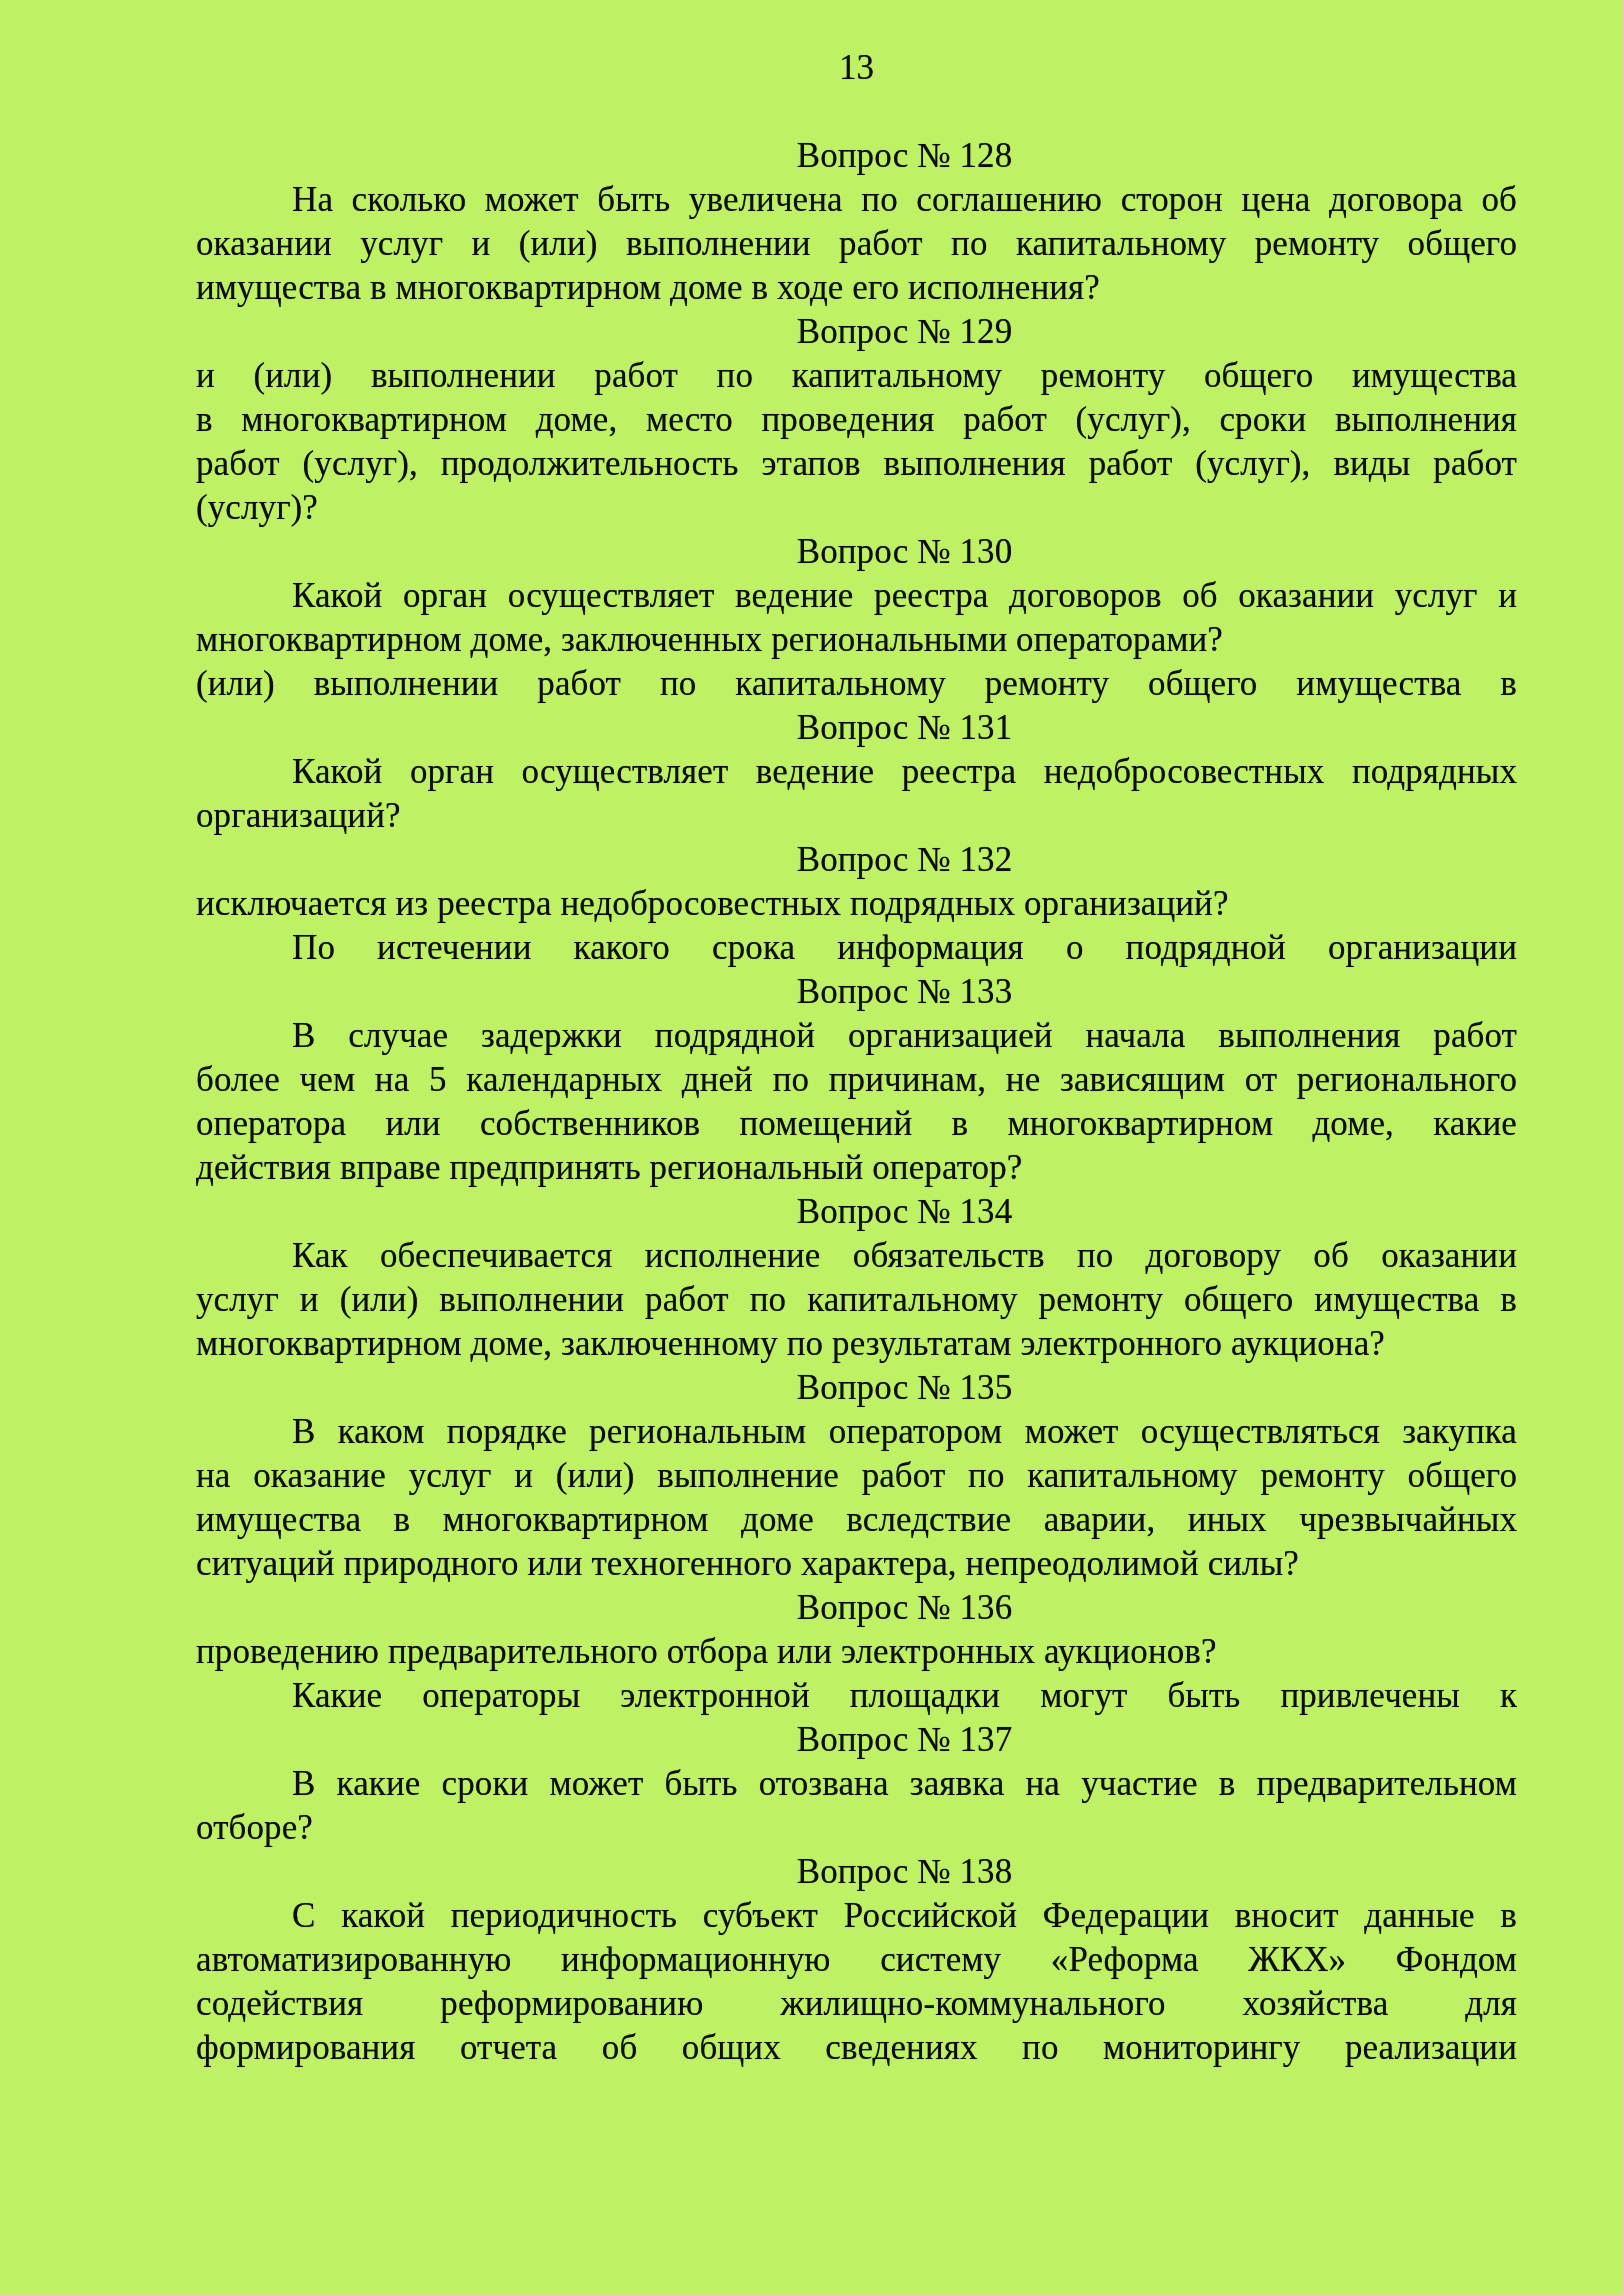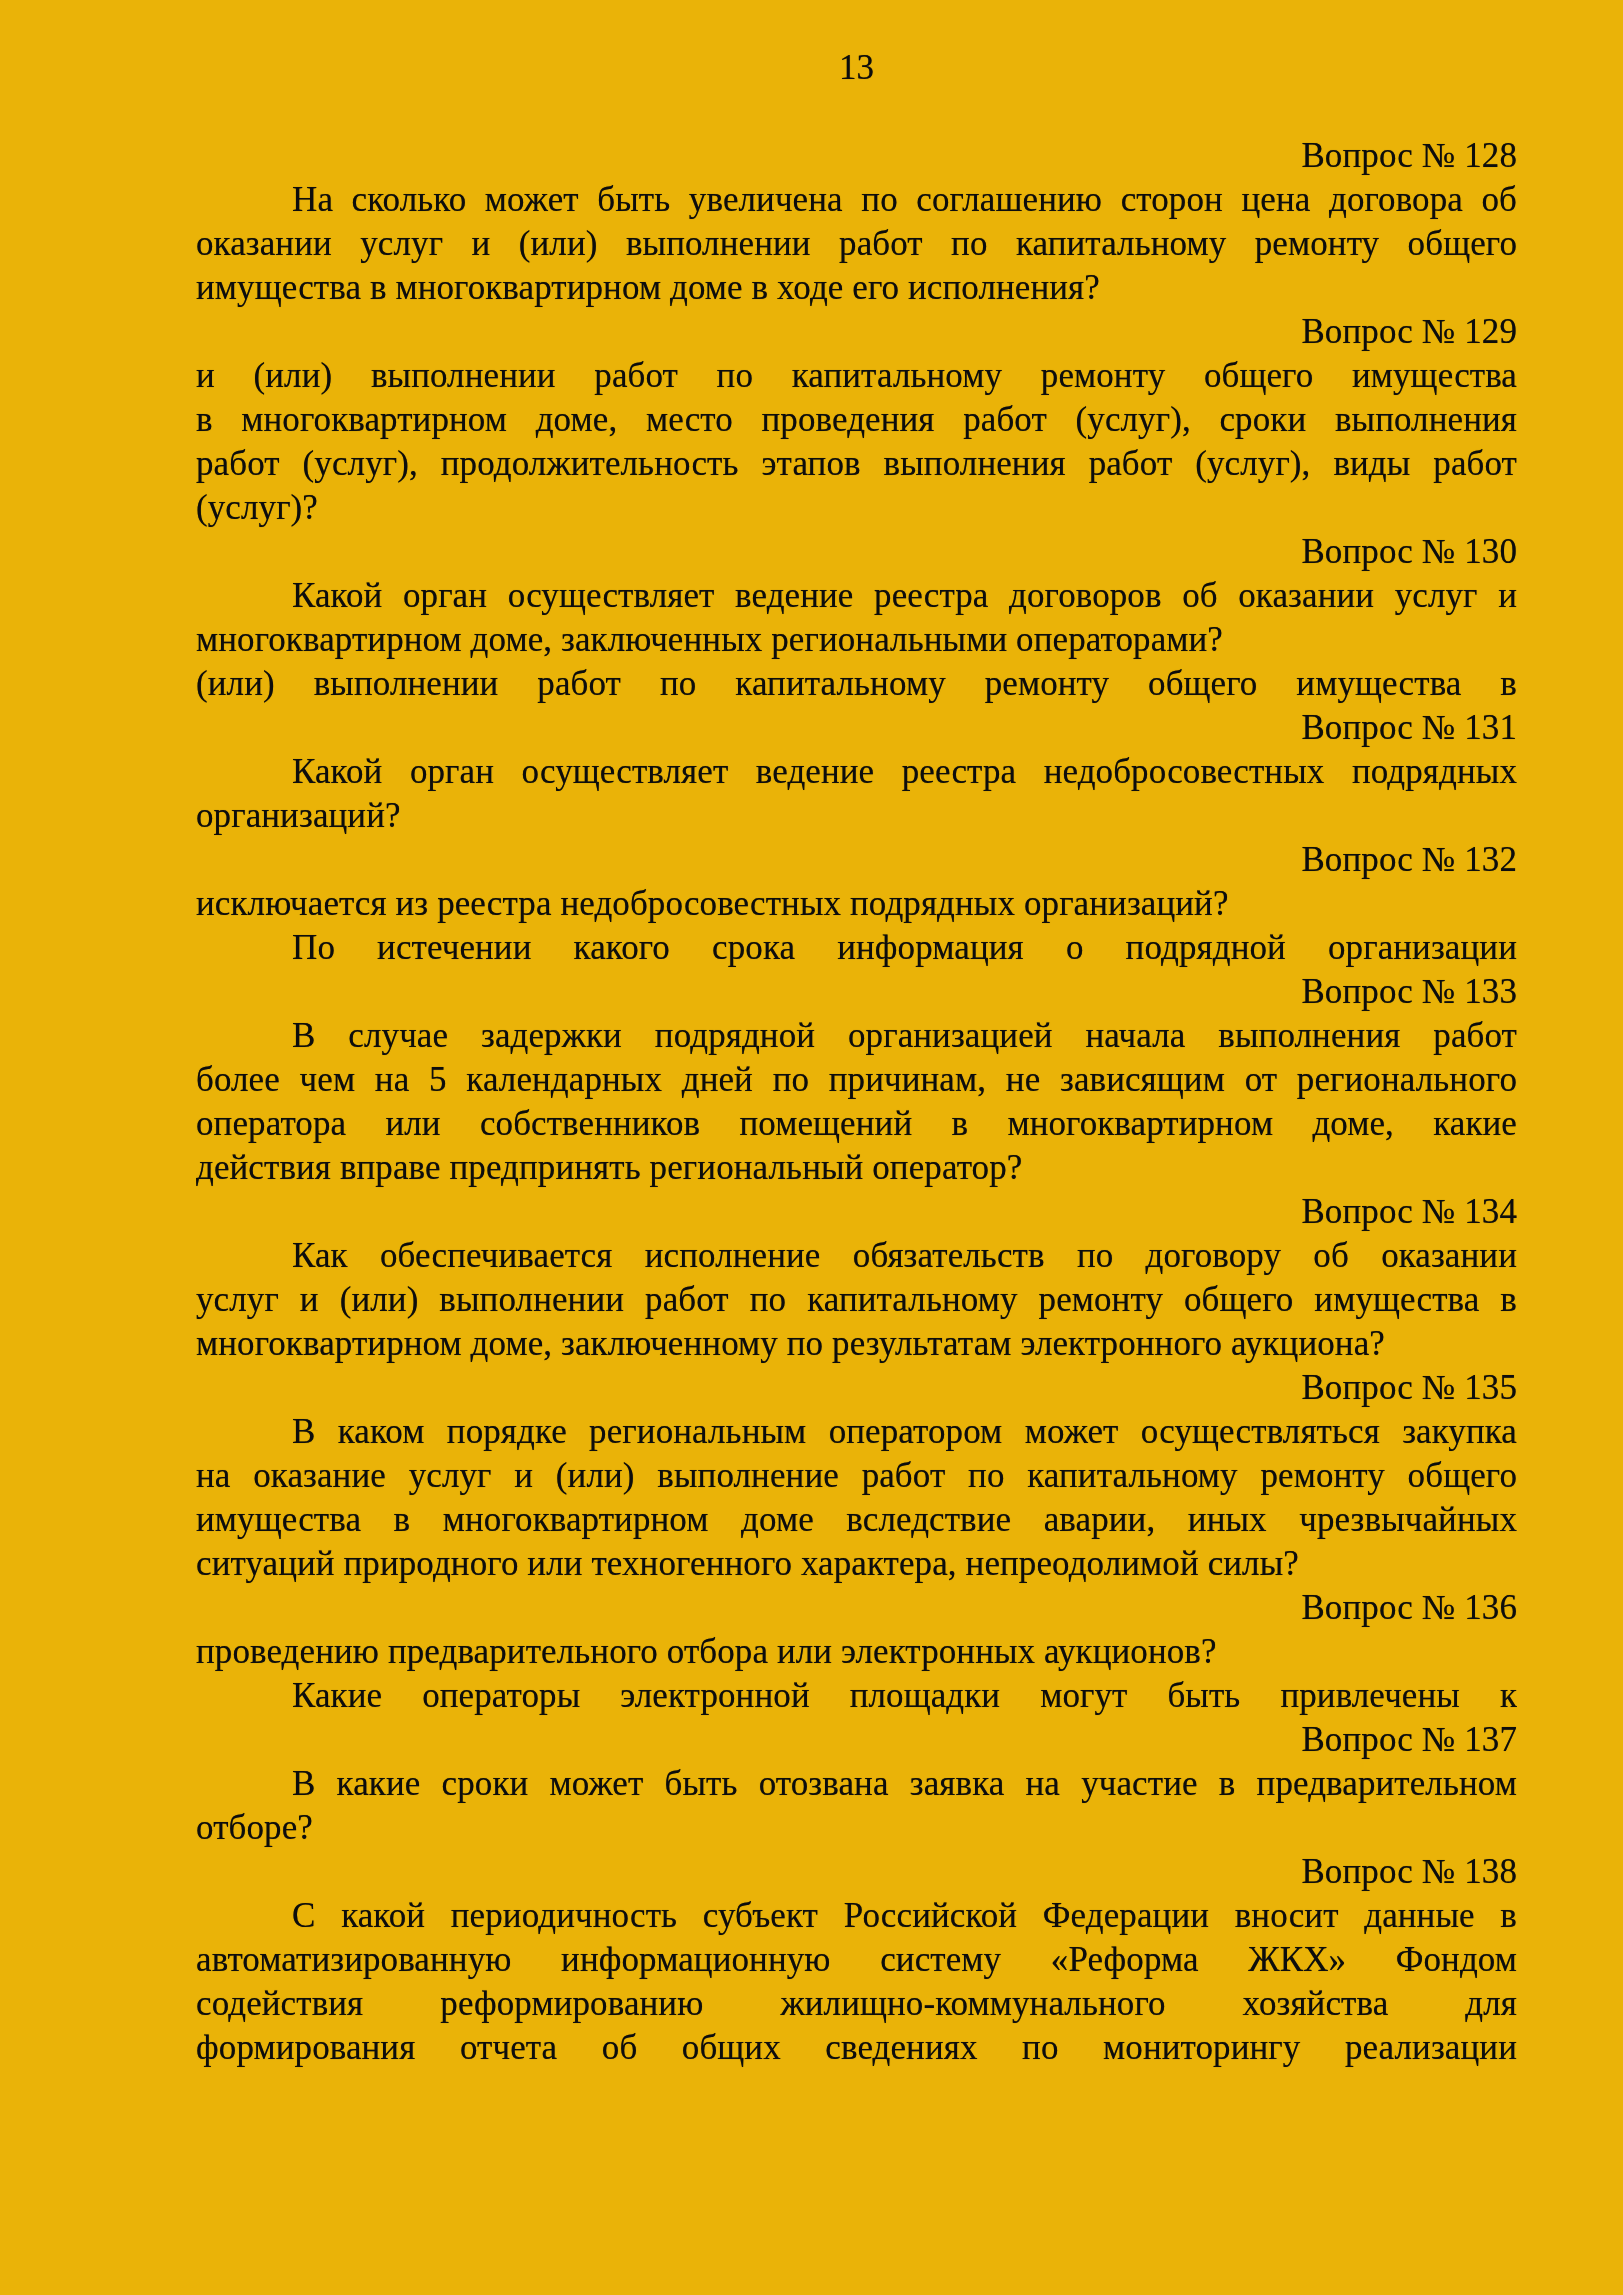--- a/index.html
+++ b/index.html
@@ -4,21 +4,21 @@
 <style>
   html, body {
     margin: 0;
     padding: 0;
     background: #ffffff;
   }
   .page {
     position: relative;
     width: 1623px;
     height: 2295px;
-    background: #eab308;
+    background: #bef264;
     overflow: hidden;
     font-family: "Liberation Serif", "DejaVu Serif", serif;
     color: #0d0d0d;
   }
   .text-block {
     position: absolute;
     top: 46px;
     left: 196px;
     width: 1321px;
   }
@@ -38,21 +38,21 @@
     height: 44px;
   }
   .indent {
     text-indent: 96px;
   }
   .just {
     text-align: justify;
     text-align-last: justify;
   }
   .heading {
-    text-align: right;
+    text-align: center;
   }
 </style>
 </head>
 <body>
 
 <div class="page">
   <div class="text-block">
     <div class="line page-number-line">13</div>
     <div class="spacer"></div>
     <div id="questions-container">

